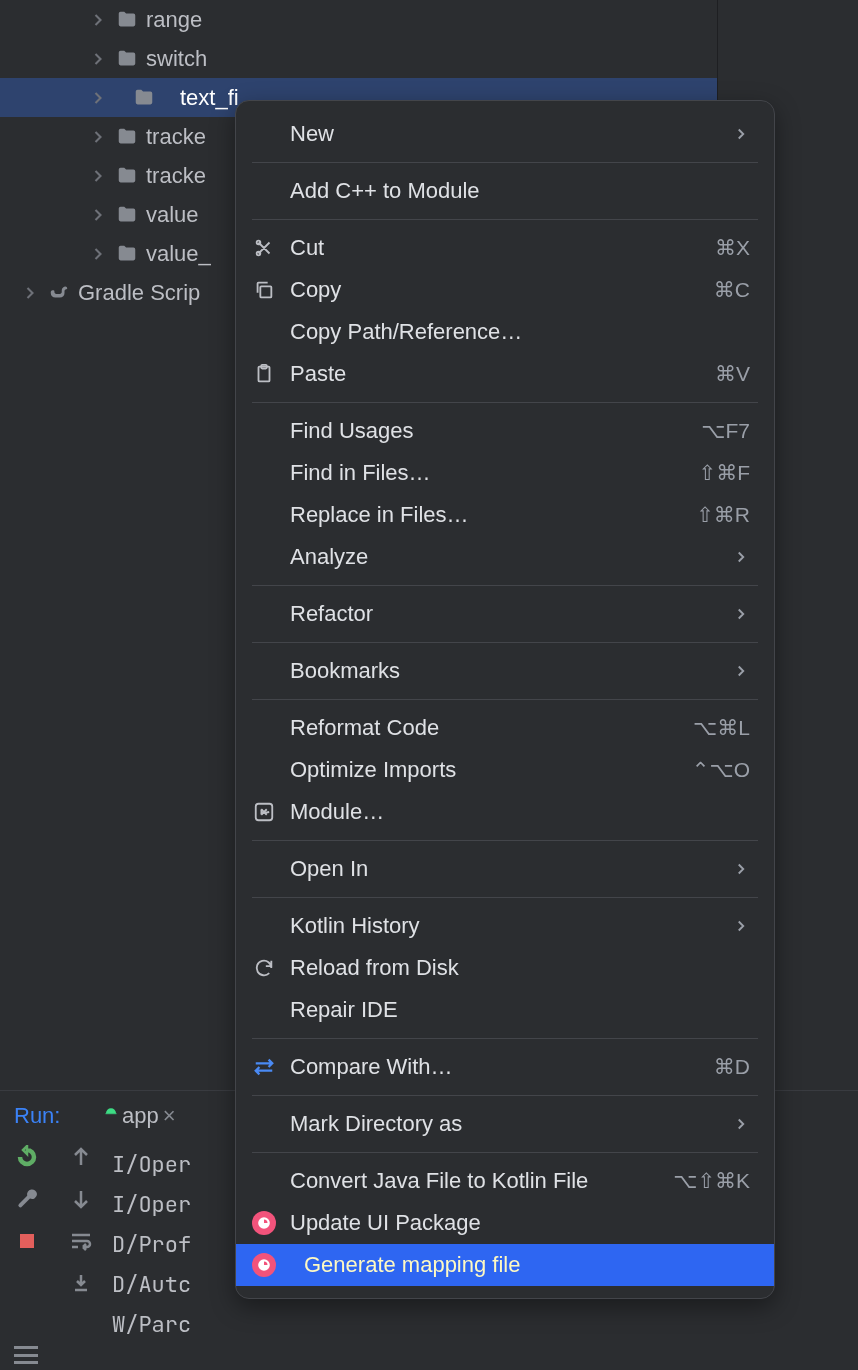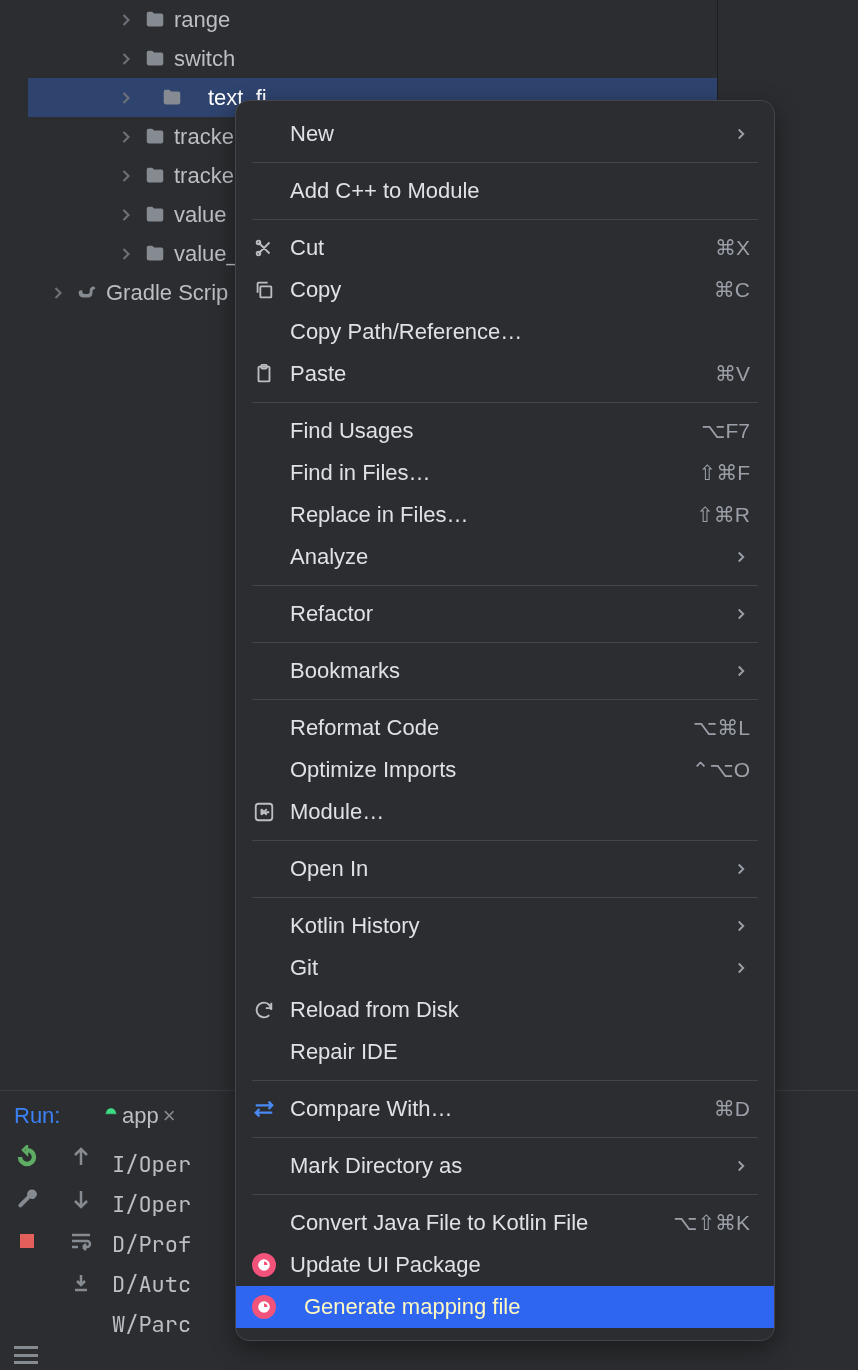--- a/index.html
+++ b/index.html
@@ -18,21 +18,20 @@
       height: 1088px;
       background: #2b2d30;
       border-right: 1px solid #1e1f22;
     }
     .tree-item {
       display: flex;
       align-items: center;
       height: 39px;
       gap: 6px;
       cursor: pointer;
-      margin-left: 28px;
     }
     .tree-item.selected {
       background: #2e436e;
       color: #fff;
       gap: 23px;
     }
     .chevron {
       width: 20px;
       height: 20px;
       color: #6e7178;
@@ -428,27 +427,20 @@
     </div>
     <div class="menu-divider"></div>
     <div class="menu-item">
       <span class="menu-icon-placeholder"></span>
       <span class="menu-label">Kotlin History</span>
       <svg class="menu-arrow" width="18" height="18" viewBox="0 0 24 24">
         <path d="M9 6l6 6-6 6" fill="none" stroke="currentColor" stroke-width="2.5"></path>
       </svg>
     </div>
     <div class="menu-item">
-      <span class="menu-icon-placeholder"></span>
-      <span class="menu-label">Git</span>
-      <svg class="menu-arrow" width="18" height="18" viewBox="0 0 24 24">
-        <path d="M9 6l6 6-6 6" fill="none" stroke="currentColor" stroke-width="2.5"></path>
-      </svg>
-    </div>
-    <div class="menu-item">
       <span class="menu-icon">
         <svg width="22" height="22" viewBox="0 0 24 24">
           <path fill="none" stroke="#bcbec4" stroke-width="2" d="M20 12a8 8 0 10-2.3 5.6M20 4v6h-6"></path>
         </svg>
       </span>
       <span class="menu-label">Reload from Disk</span>
     </div>
     <div class="menu-item">
       <span class="menu-icon-placeholder"></span>
       <span class="menu-label">Repair IDE</span>

